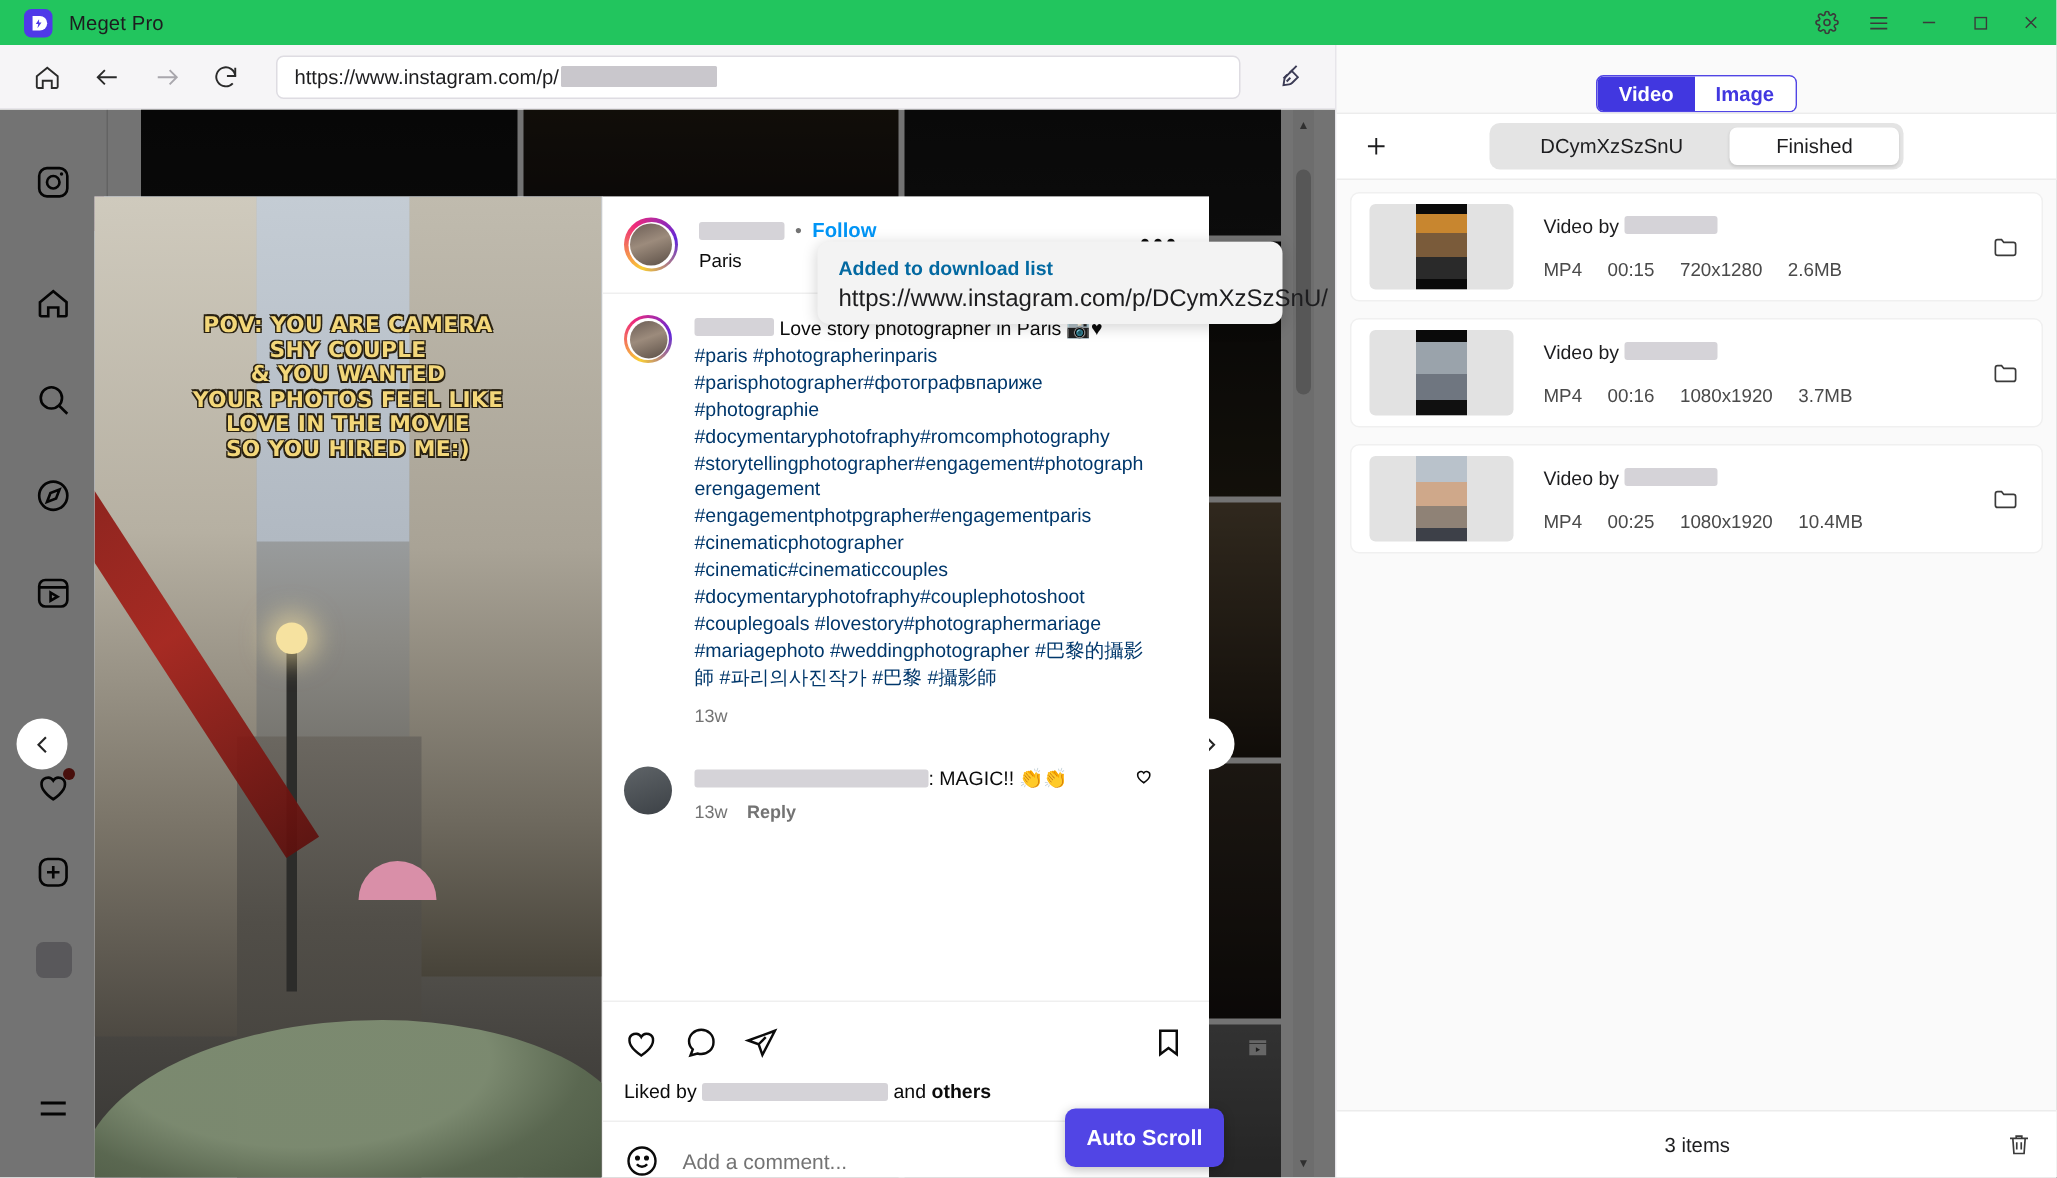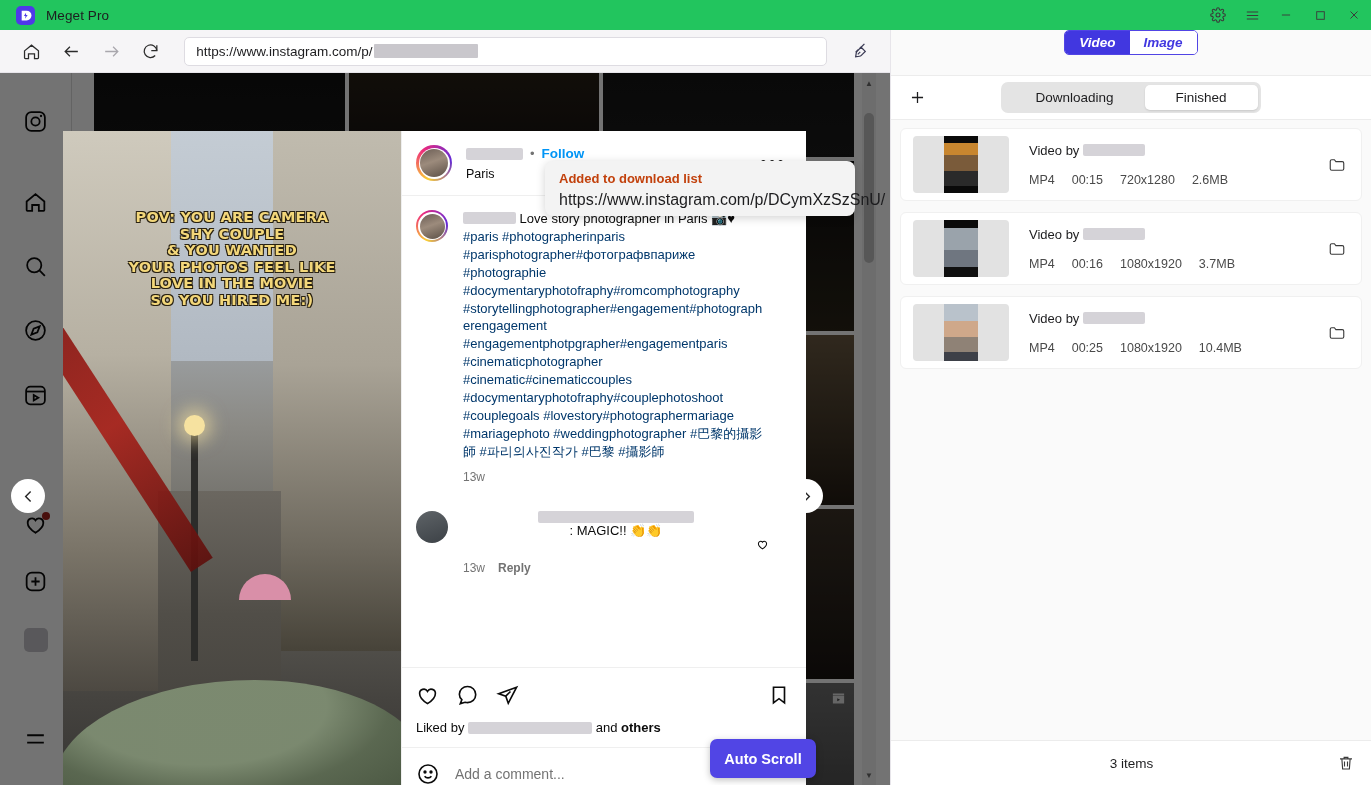--- a/index.html
+++ b/index.html
@@ -167,21 +167,21 @@
   .cap-row { display: flex; }
   .ring.sm { width: 32px; height: 32px; }
   .ring.sm .inner { width: 28px; height: 28px; }
   .ring.sm .pic { width: 25px; height: 25px; }
   .cap-text { margin-left: 15px; font-size: 13px; line-height: 17.9px; color: #0b0b0b; width: 306px; word-wrap: break-word; }
   .tag { color: #00376b; }
   .cap-time { font-size: 12px; color: #737373; margin-top: 8px; }
   .cmt-row { display: flex; margin-top: 24px; align-items: flex-start; }
   .cmt-av { width: 32px; height: 32px; border-radius: 50%; background: linear-gradient(160deg,#5f6468,#3c4146); flex-shrink: 0; }
   .cmt-main { margin-left: 15px; width: 306px; }
-  .cmt-line { font-size: 13px; color: #0b0b0b; display: flex; align-items: center; flex-direction: column; }
+  .cmt-line { font-size: 13px; color: #0b0b0b; display: flex; align-items: center; }
   .cmt-meta { font-size: 12px; color: #737373; margin-top: 7px; }
   .cmt-meta b { font-weight: 600; color: #737373; margin-left: 13px; }
   .cmt-like { margin-left: auto; color: #0b0b0b; }
 
   .post-actions { border-top: 1px solid #efefef; padding: 10px 14px 0; flex-shrink: 0; }
   .act-row { display: flex; align-items: center; height: 34px; }
   .act-row .ic { margin-right: 17px; color: #0b0b0b; display: flex; }
   .act-row .save { margin-left: auto; margin-right: 2px; color: #0b0b0b; display: flex; }
   .likes { font-size: 13px; color: #0b0b0b; margin-top: 8px; display: flex; align-items: center; }
   .likes b { font-weight: 700; }
@@ -196,37 +196,37 @@
   }
   .nav-arrow.left { left: 11px; top: 406px; }
   .nav-arrow.right { right: 67px; top: 406px; }
 
   
   .toast {
     position: absolute; left: 545px; top: 88px; width: 310px; height: 55px;
     background: #f3f3f3; border-radius: 8px; box-shadow: 0 2px 10px rgba(0,0,0,.18);
     padding: 10px 14px;
   }
-  .toast .t1 { font-size: 13px; font-weight: 700; color: #c2410c; }
+  .toast .t1 { font-size: 13px; font-weight: 700; color: #0369a1; }
   .toast .t2 { font-size: 16px; color: #1d1d1f; margin-top: 5px; }
 
   
   .btn-autoscroll {
     position: absolute; left: 710px; top: 666px; width: 106px; height: 39px;
     background: #5145e5; border-radius: 7px; color: #fff; font-size: 14.5px; font-weight: 700;
     display: flex; align-items: center; justify-content: center;
     box-shadow: 0 2px 7px rgba(0,0,0,.25);
   }
 
   
   .rpanel {
     position: absolute; left: 890px; top: 30px; width: 481px; height: 755px;
     background: #fafafa; border-left: 1px solid #e7e5ea;
   }
-  .seg-wrap { height: 45px; display: flex; align-items: flex-start; justify-content: center; font-style: italic; }
+  .seg-wrap { height: 45px; display: flex; align-items: flex-end; justify-content: center; }
   .seg {
     display: flex; border: 1px solid #5145e5; border-radius: 5px; overflow: hidden;
   }
   .seg div { font-size: 13.5px; font-weight: 700; padding: 4px 14px; }
   .seg .on { background: #4137e0; color: #fff; }
   .seg .off { background: #fff; color: #4137e0; }
 
   .tabs-bar {
     height: 45px; display: flex; align-items: center; background: #fff;
     border-top: 1px solid #ececec; border-bottom: 1px solid #ececec; position: relative;
@@ -596,21 +596,21 @@
       </div>
     </div>
 
     <div class="tabs-bar">
       <span class="plus">
         <svg width="19" height="19" viewBox="0 0 24 24" stroke="currentColor" stroke-width="1.6">
             <path d="M12 5v14M5 12h14"></path>
           </svg>
       </span>
       <div class="tabs">
-        <div>Downloading</div>
+        <div>DCymXzSzSnU</div>
         <div class="active">Finished</div>
       </div>
     </div>
 
     <div class="dl-list">
 
       <div class="dl-item">
         <div class="thumb-box">
           <div class="thumb-in" style="background:linear-gradient(180deg,#0a0a0a 0 12%,#c8862f 12% 34%,#7a5b3a 34% 62%,#2a2a2a 62% 88%,#0a0a0a 88%)"></div>
         </div>

